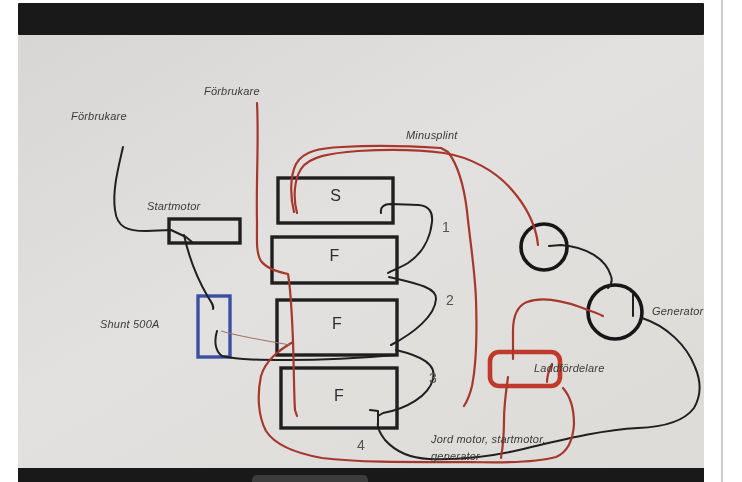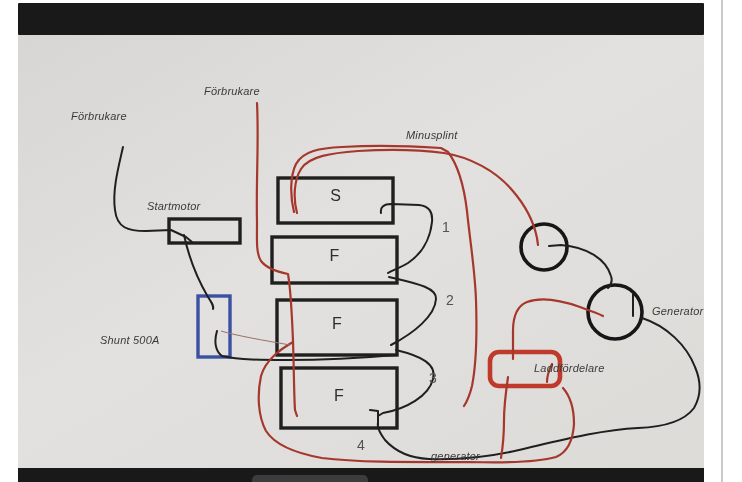--- a/index.html
+++ b/index.html
@@ -67,23 +67,24 @@
       <path class="wr" d="M293,342 C281,349 266,359 261,376 C257,395 258,416 266,431 C275,445 294,453 322,458 C362,463 420,462 470,462 C505,463 538,462 556,457 C568,452 573,440 574,424 C574,409 570,396 563,388 M552,364 C549,370 547,376 547,382"></path>
       <path class="wr" d="M513,359 L513,331 C513,316 517,306 527,302 C543,296 563,301 580,307 C590,311 598,313 603,316"></path>
       <path class="wr" d="M508,377 C506,391 504,406 504,420 C504,433 503,446 501,458"></path>
       <path class="sense" d="M221,331 C238,336 262,340 290,345"></path>
     </svg>
 
     <div class="lbl" style="left:53px;top:75px">Förbrukare</div>
     <div class="lbl" style="left:186px;top:50px">Förbrukare</div>
     <div class="lbl" style="left:388px;top:94px">Minusplint</div>
     <div class="lbl" style="left:129px;top:165px">Startmotor</div>
-    <div class="lbl" style="left:82px;top:299px">Shunt 500A</div>
+    <div class="lbl" style="left:82px;top:283px">Shunt 500A</div>
     <div class="lbl" style="left:634px;top:270px">Generator</div>
     <div class="lbl" style="left:516px;top:327px">Laddfördelare</div>
+    <div class="lbl" style="left:413px;top:398px">Jord motor, startmotor,</div>
     <div class="lbl" style="left:413px;top:415px">generator</div>
 
     <div class="num" style="left:424px;top:184px">1</div>
     <div class="num" style="left:428px;top:257px">2</div>
     <div class="num" style="left:411px;top:335px">3</div>
     <div class="num" style="left:339px;top:402px">4</div>
 
     <div class="batt-lbl" style="left:260px;top:152px;width:115px">S</div>
     <div class="batt-lbl" style="left:254px;top:212px;width:125px">F</div>
     <div class="batt-lbl" style="left:259px;top:280px;width:120px">F</div>

